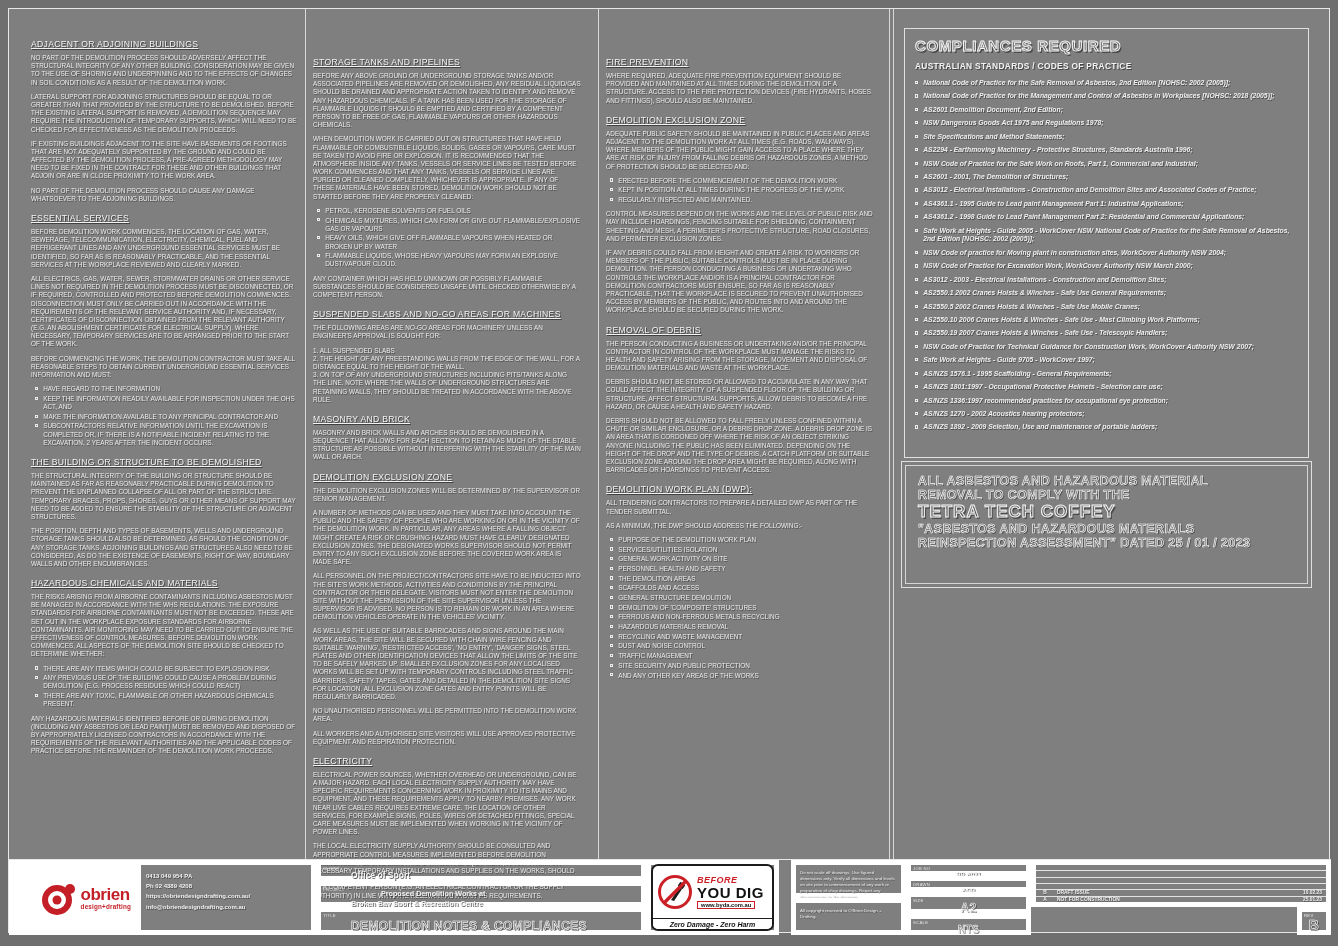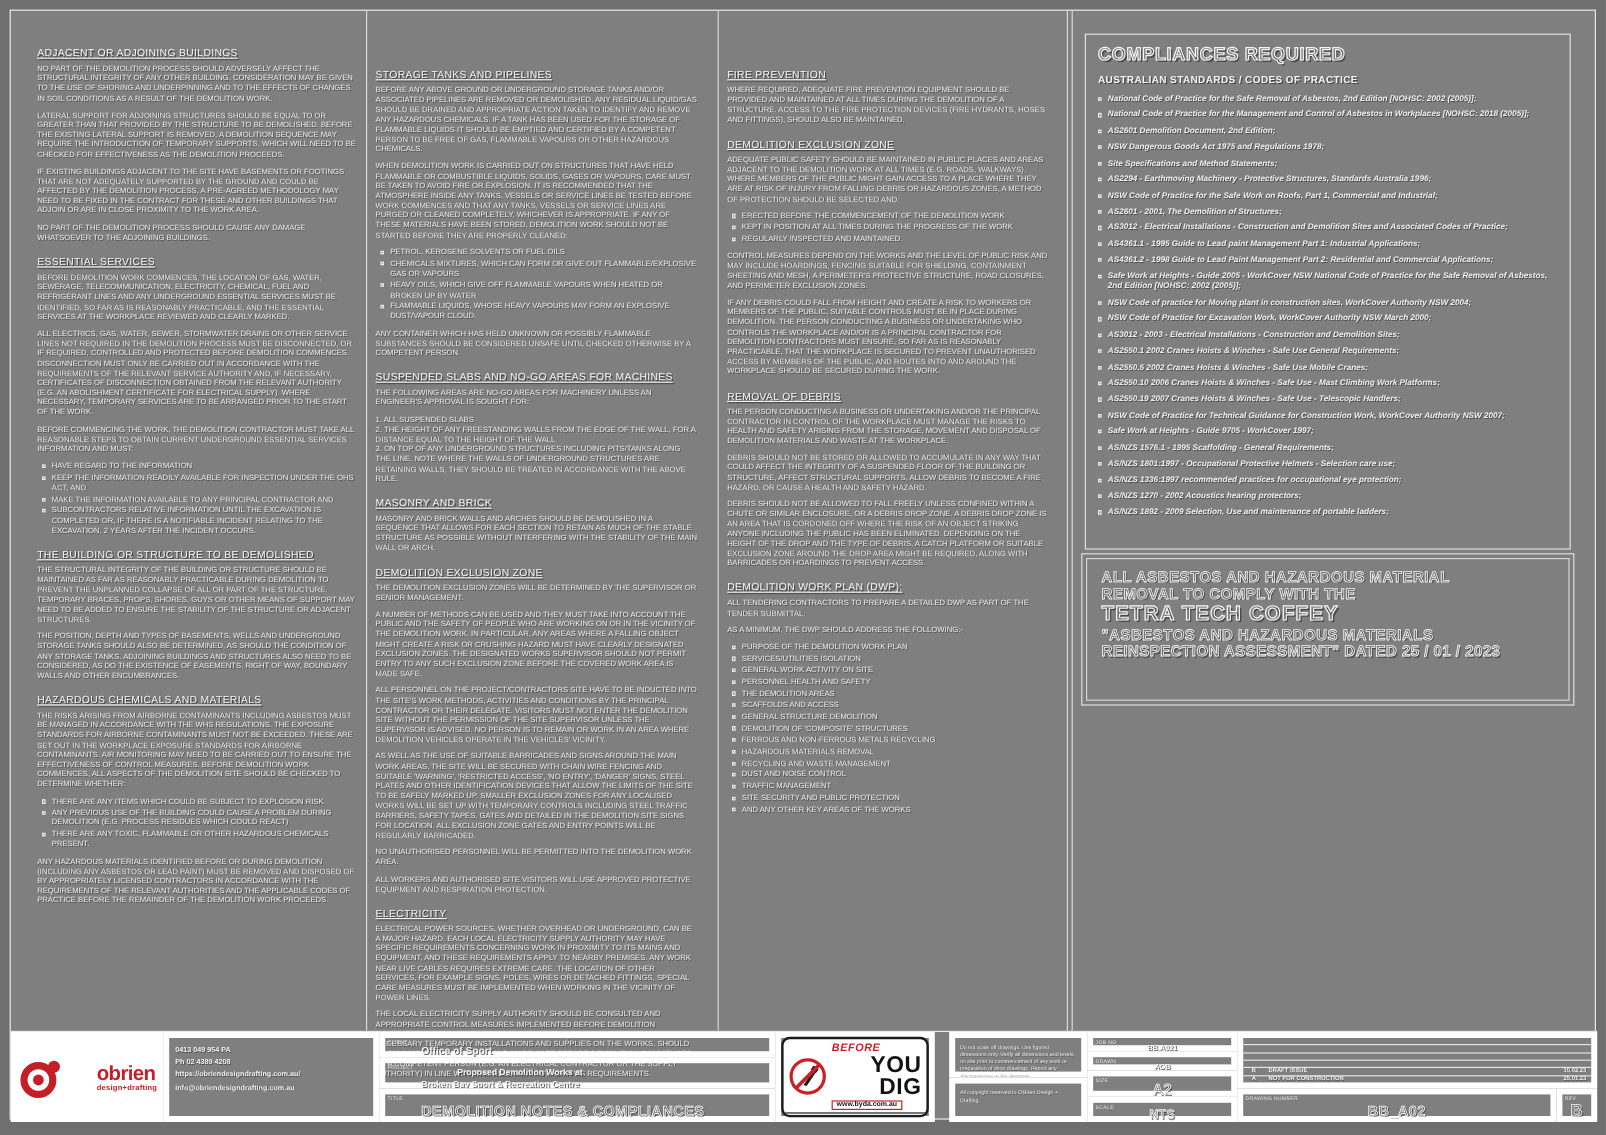--- a/index.html
+++ b/index.html
@@ -48,21 +48,21 @@
   .asb-line { font-size:12.5px; line-height:1.12; }
   .asb-brand { font-size:17px; line-height:1.15; letter-spacing:1px; }
 
   
   .tb { position:absolute; left:0; top:850px; width:1322px; height:75px; border-top:1px solid #e8e8e8; }
   .cell { position:absolute; border:5px solid #ffffff; }
   .cell-label { position:absolute; top:1px; left:2px; font-size:4.2px; color:#e3e3e3;
                 letter-spacing:0.3px; text-transform:uppercase; }
 
   .logo-cell { left:0; top:0; width:127px; height:75px; background:#ffffff;
-               display:flex; align-items:center; justify-content:space-between; gap:2px; }
+               display:flex; align-items:center; justify-content:flex-end; gap:2px; }
   .obrien-name { color:#c41e26; font-weight:bold; font-size:17px; letter-spacing:-0.5px; line-height:1; }
   .obrien-tag { color:#c41e26; font-size:6.3px; font-weight:bold; letter-spacing:0.2px; }
 
   .contact-cell { left:127px; top:0; width:180px; height:75px; padding:6px 5px; }
   .contact-line { font-size:6px; color:#f0f0f0; font-weight:bold; line-height:1.7;
                   text-shadow:0.7px 0.7px 0 rgba(55,55,55,0.7); white-space:nowrap; }
 
   .client-cell { left:307px; top:0; width:330px; height:21px; }
   .client-val { position:absolute; left:30px; top:5px; font-size:8.5px; }
   .project-cell { left:307px; top:21px; width:330px; height:26px; }
@@ -70,21 +70,21 @@
   .project-l2 { position:absolute; left:30px; top:13px; font-size:7.2px; }
   .titlecell { left:307px; top:47px; width:330px; height:28px; }
   .titleval { position:absolute; left:30px; top:7px; font-size:12px; }
 
   .byd-cell { left:637px; top:0; width:133px; height:75px; display:flex; align-items:center; justify-content:center; }
   .byd-badge { width:133px; height:67px; background:#fff; border:2px solid #1c1c1c; border-radius:7px;
                display:flex; flex-direction:column; overflow:hidden; }
   .byd-top { flex:1; display:flex; align-items:center; padding:2px 4px; gap:4px; }
   .byd-texts { display:flex; flex-direction:column; align-items:flex-start; }
   .byd-before { color:#cc2027; font-weight:bold; font-style:italic; font-size:9px; letter-spacing:0.5px; }
-  .byd-youdig { color:#111; font-weight:bold; font-size:19px; letter-spacing:0.5px; line-height:1;text-align:right; }
+  .byd-youdig { color:#111; font-weight:bold; font-size:15px; letter-spacing:0.5px; line-height:1;text-align:right; }
   .byd-url { border:1px solid #cc2027; color:#111; font-size:5.8px; font-weight:bold; padding:0 3px; margin-top:1px; }
   .byd-strip { border-top:1.5px solid #1c1c1c; font-size:7px; font-weight:bold; font-style:italic;
                color:#111; text-align:center; padding:1.5px 0; background:#fff; }
 
   .disc1 { left:782px; top:0; width:115px; height:38px; padding:5px 4px 2px; }
   .disc2 { left:782px; top:38px; width:115px; height:37px; padding:5px 4px 2px; }
   .disc-text { font-size:4.4px; line-height:1.35; color:#e8e8e8;
                text-shadow:0.5px 0.5px 0 rgba(60,60,60,0.6); }
 
   .f-job { left:897px; top:0; width:125px; height:16px; }
@@ -536,23 +536,19 @@
           <span class="rev-d">DRAFT ISSUE</span>
           <span class="rev-dt">10.02.23</span>
         </div>
         <div class="rev-row">
           <span class="rev-r">A</span>
           <span class="rev-d">NOT FOR CONSTRUCTION</span>
           <span class="rev-dt">25.01.23</span>
         </div>
       </div>
 
-    <div class="cell dwg-cell">
-      <span class="cell-label">DRAWING NUMBER</span>
-      <div class="dwg-val outline-sm">BB_A02</div>
-    </div>
     <div class="cell revletter-cell">
       <span class="cell-label">REV</span>
       <div class="revletter-val outline-sm">B</div>
     </div>
 
   </div>
 </div>
 
 </body></html>

